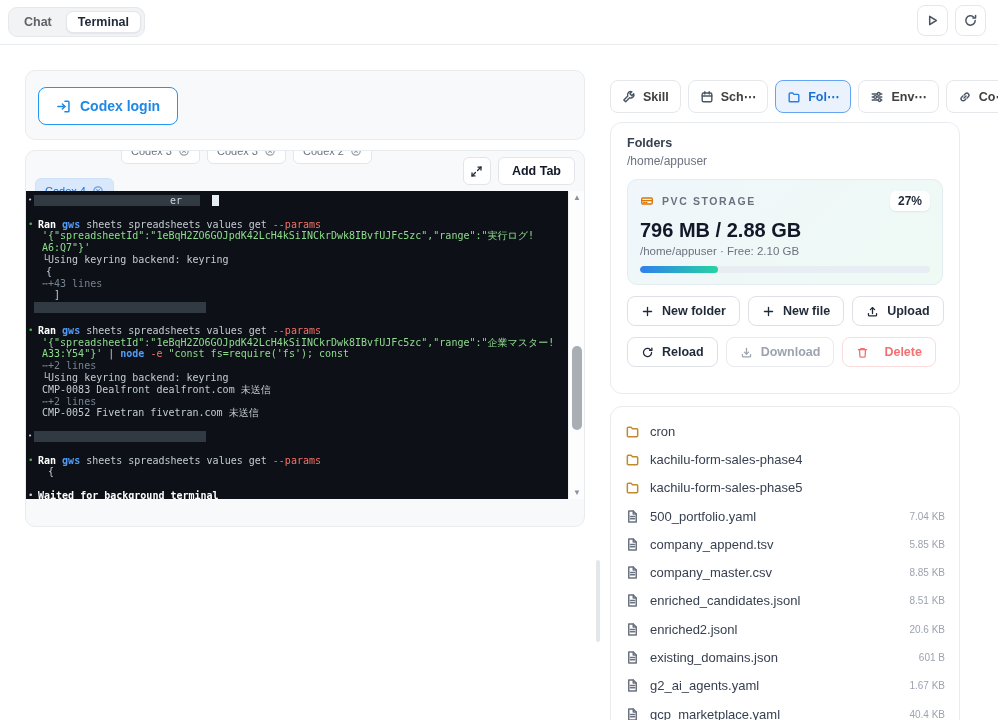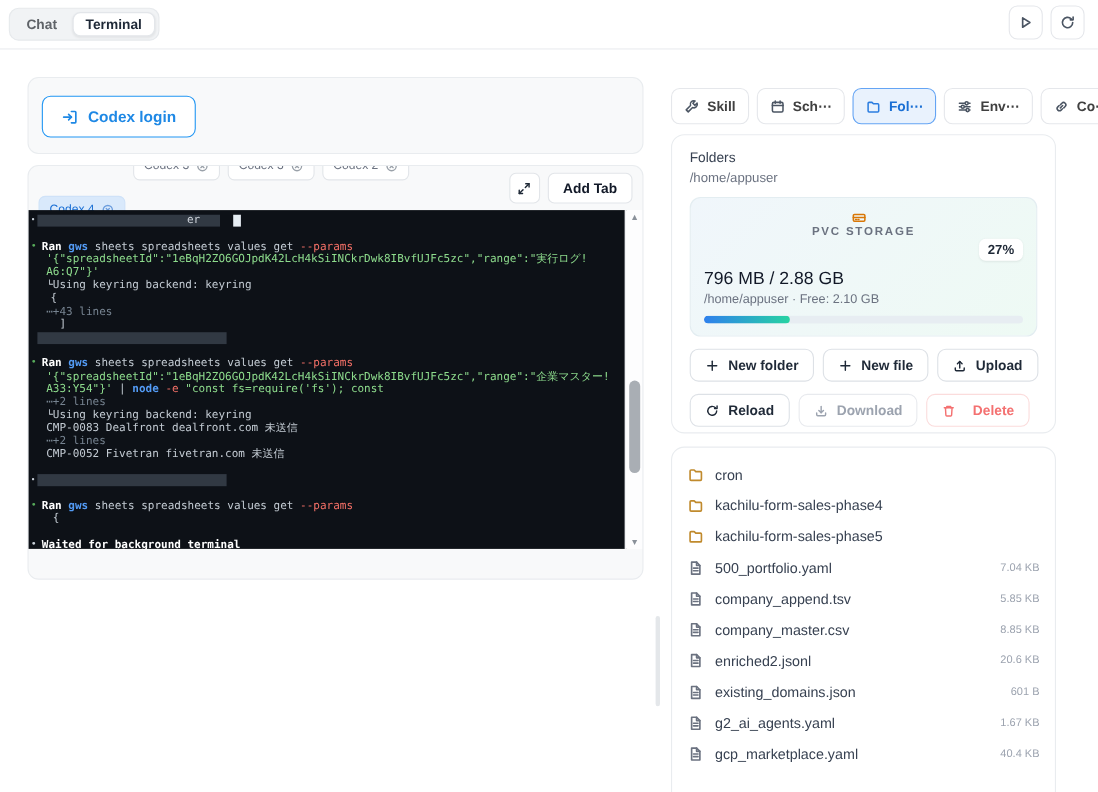--- a/index.html
+++ b/index.html
@@ -49,29 +49,29 @@
   #term-thumb { position:absolute; left:3px; top:155px; width:10px; height:84px; background:#a9aeb4; border-radius:5px; }
 
   
   #panel-tabs { position:absolute; left:610px; top:80px; width:352px; display:flex; gap:7px; }
   .ptab { display:flex; align-items:center; gap:7px; height:33px; padding:0 11px; background:#fff; border:1px solid #e5e7eb; border-radius:8px; color:#404040; font-weight:bold; font-size:12.5px; cursor:pointer; font-family:inherit; white-space:nowrap; }
   .ptab .icon { font-size:14px; color:#4b5563; }
   .ptab.active { border:1.5px solid #64a4f4; background:#e9f2fd; color:#1a6fd4; }
   .ptab.active .icon { color:#2b7de0; }
 
   #folders-card { position:absolute; left:610px; top:122px; width:350px; height:272px; background:#fff; border:1px solid #e9ecef; border-radius:12px; padding:13px 16px; }
-  #folders-title { font-size:12.5px; font-weight:normal; color:#374151; }
+  #folders-title { font-size:12.5px; font-weight:bold; color:#374151; }
   #folders-path { font-size:12px; color:#6b7280; margin-top:4px; }
 
   #storage-card { margin-top:11px; border:1px solid #e3edf1; border-radius:10px; padding:11px 12px; background:linear-gradient(135deg,#f0f6fb 0%,#eefaf4 100%); }
-  #storage-head { display:flex; align-items:center;flex-direction:column; }
+  #storage-head { display:flex; align-items:center; }
   #storage-head .icon { font-size:14px; color:#d97706; margin-right:8px; }
   #storage-label { font-size:10.5px; font-weight:bold; letter-spacing:1.6px; color:#6b7280; }
   #storage-badge { margin-left:auto; background:#fff; border-radius:6px; padding:3px 8px; font-size:12px; font-weight:bold; color:#1f2937; box-shadow:0 1px 2px rgba(0,0,0,.07); }
-  #storage-usage { margin-top:8px; font-size:16px; font-weight:normal; color:#111827; }
+  #storage-usage { margin-top:8px; font-size:20px; font-weight:bold; color:#111827; }
   #storage-free { margin-top:3px; font-size:11.5px; color:#6b7280; }
   #progress-track { margin-top:9px; height:7px; background:#e7edf2; border-radius:4px; overflow:hidden; }
   #progress-fill { height:100%; border-radius:4px; background:linear-gradient(90deg,#2f80ed,#27d3a2); }
   #storage-stats { display:flex; gap:8px; margin-top:11px; }
   .stat { flex:1; background:rgba(255,255,255,.85); border-radius:8px; padding:7px 10px; }
   .stat .sl { font-size:9.5px; font-weight:bold; letter-spacing:1.2px; color:#8b95a1; }
   .stat .sv { font-size:13px; font-weight:bold; color:#1f2937; margin-top:3px; }
 
   .act-row { display:flex; gap:8px; margin-top:11px; }
   .act-btn { display:flex; align-items:center; gap:8px; height:30px; padding:0 13px; background:#fff; border:1px solid #dde1e6; border-radius:8px; color:#1f2937; font-weight:bold; font-size:12.5px; cursor:pointer; font-family:inherit; white-space:nowrap; }
@@ -426,20 +426,32 @@
       </div>
       <div class="frow">
         <span class="icon file">
           <svg viewBox="0 0 16 16">
             <path d="M4 2.2h4.8L12 5.4v8.4H4z"></path>
             <polyline points="8.8,2.2 8.8,5.4 12,5.4"></polyline>
             <line x1="5.8" y1="8" x2="10.2" y2="8"></line>
             <line x1="5.8" y1="10.5" x2="10.2" y2="10.5"></line>
           </svg>
         </span>
+        <span class="fname">enriched_candidates.jsonl</span>
+        <span class="fsize">8.51 KB</span>
+      </div>
+      <div class="frow">
+        <span class="icon file">
+          <svg viewBox="0 0 16 16">
+            <path d="M4 2.2h4.8L12 5.4v8.4H4z"></path>
+            <polyline points="8.8,2.2 8.8,5.4 12,5.4"></polyline>
+            <line x1="5.8" y1="8" x2="10.2" y2="8"></line>
+            <line x1="5.8" y1="10.5" x2="10.2" y2="10.5"></line>
+          </svg>
+        </span>
         <span class="fname">enriched2.jsonl</span>
         <span class="fsize">20.6 KB</span>
       </div>
       <div class="frow">
         <span class="icon file">
           <svg viewBox="0 0 16 16">
             <path d="M4 2.2h4.8L12 5.4v8.4H4z"></path>
             <polyline points="8.8,2.2 8.8,5.4 12,5.4"></polyline>
             <line x1="5.8" y1="8" x2="10.2" y2="8"></line>
             <line x1="5.8" y1="10.5" x2="10.2" y2="10.5"></line>

